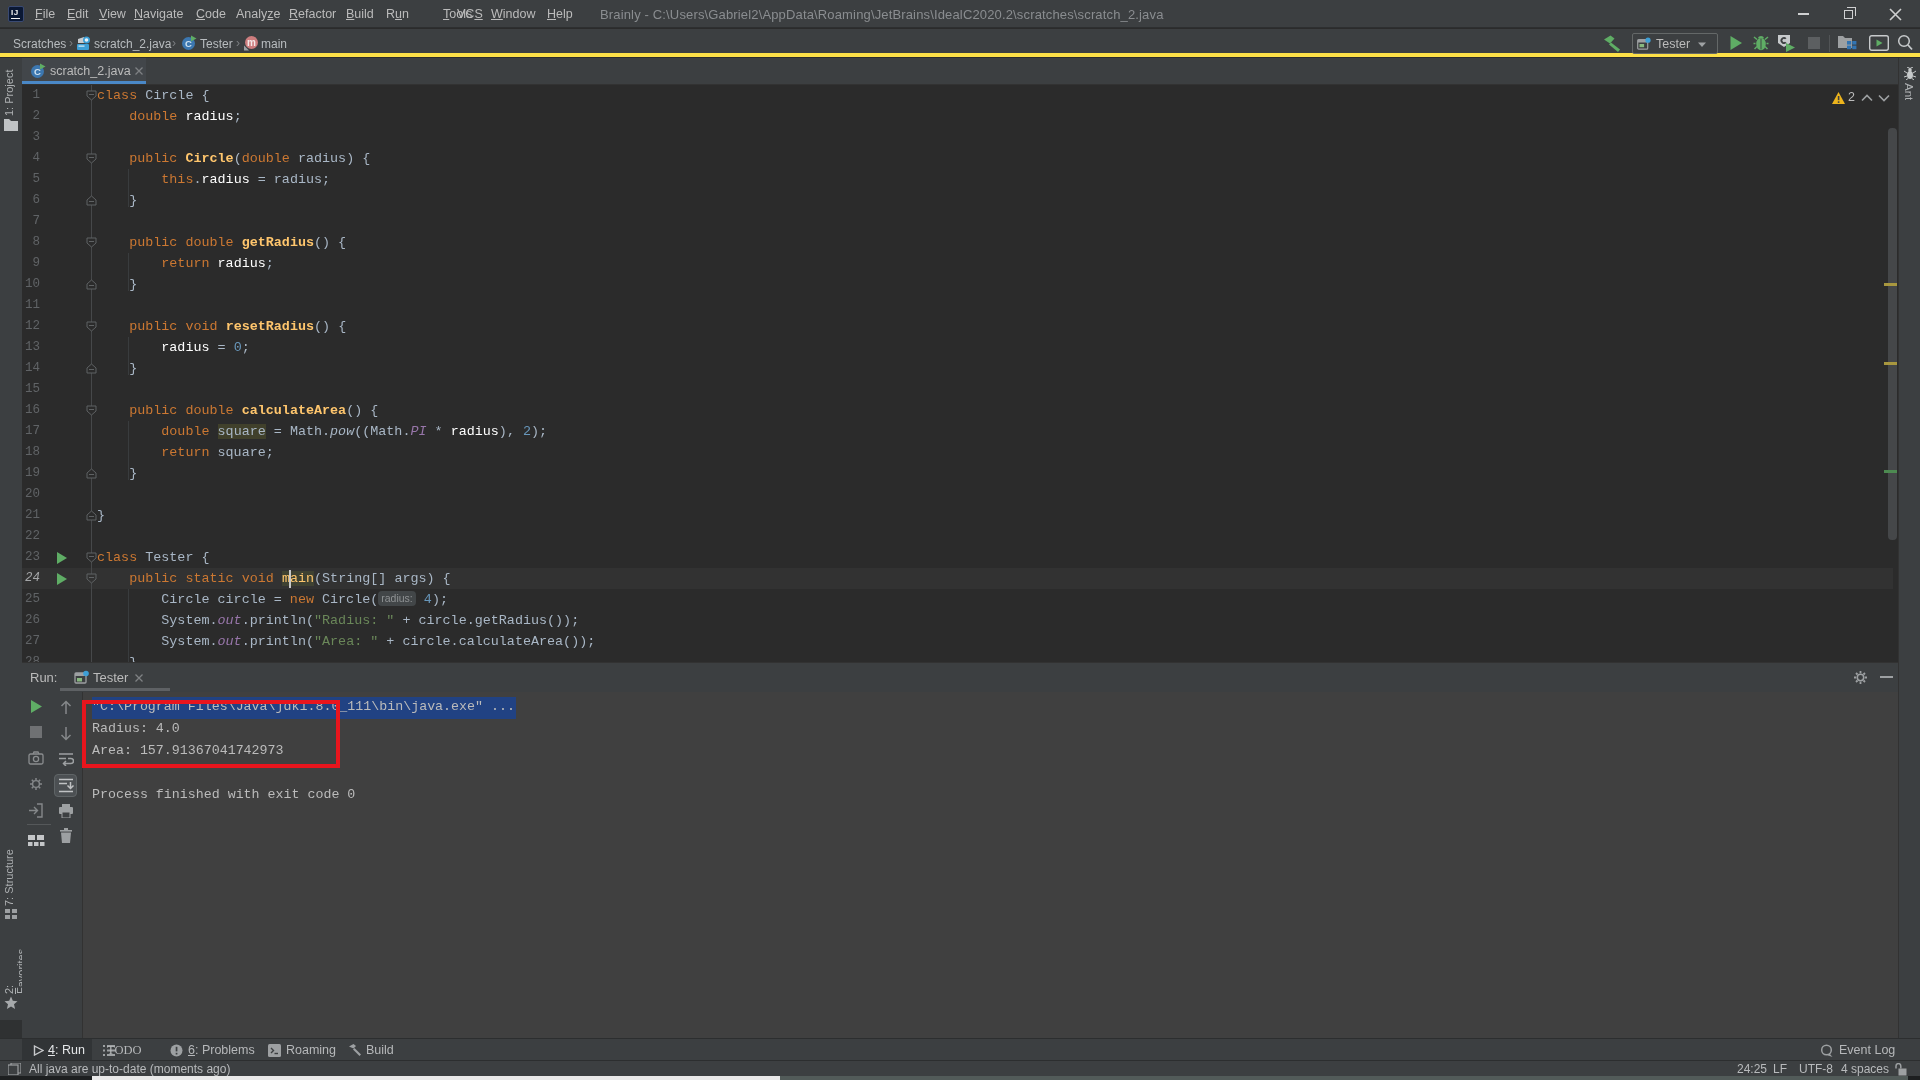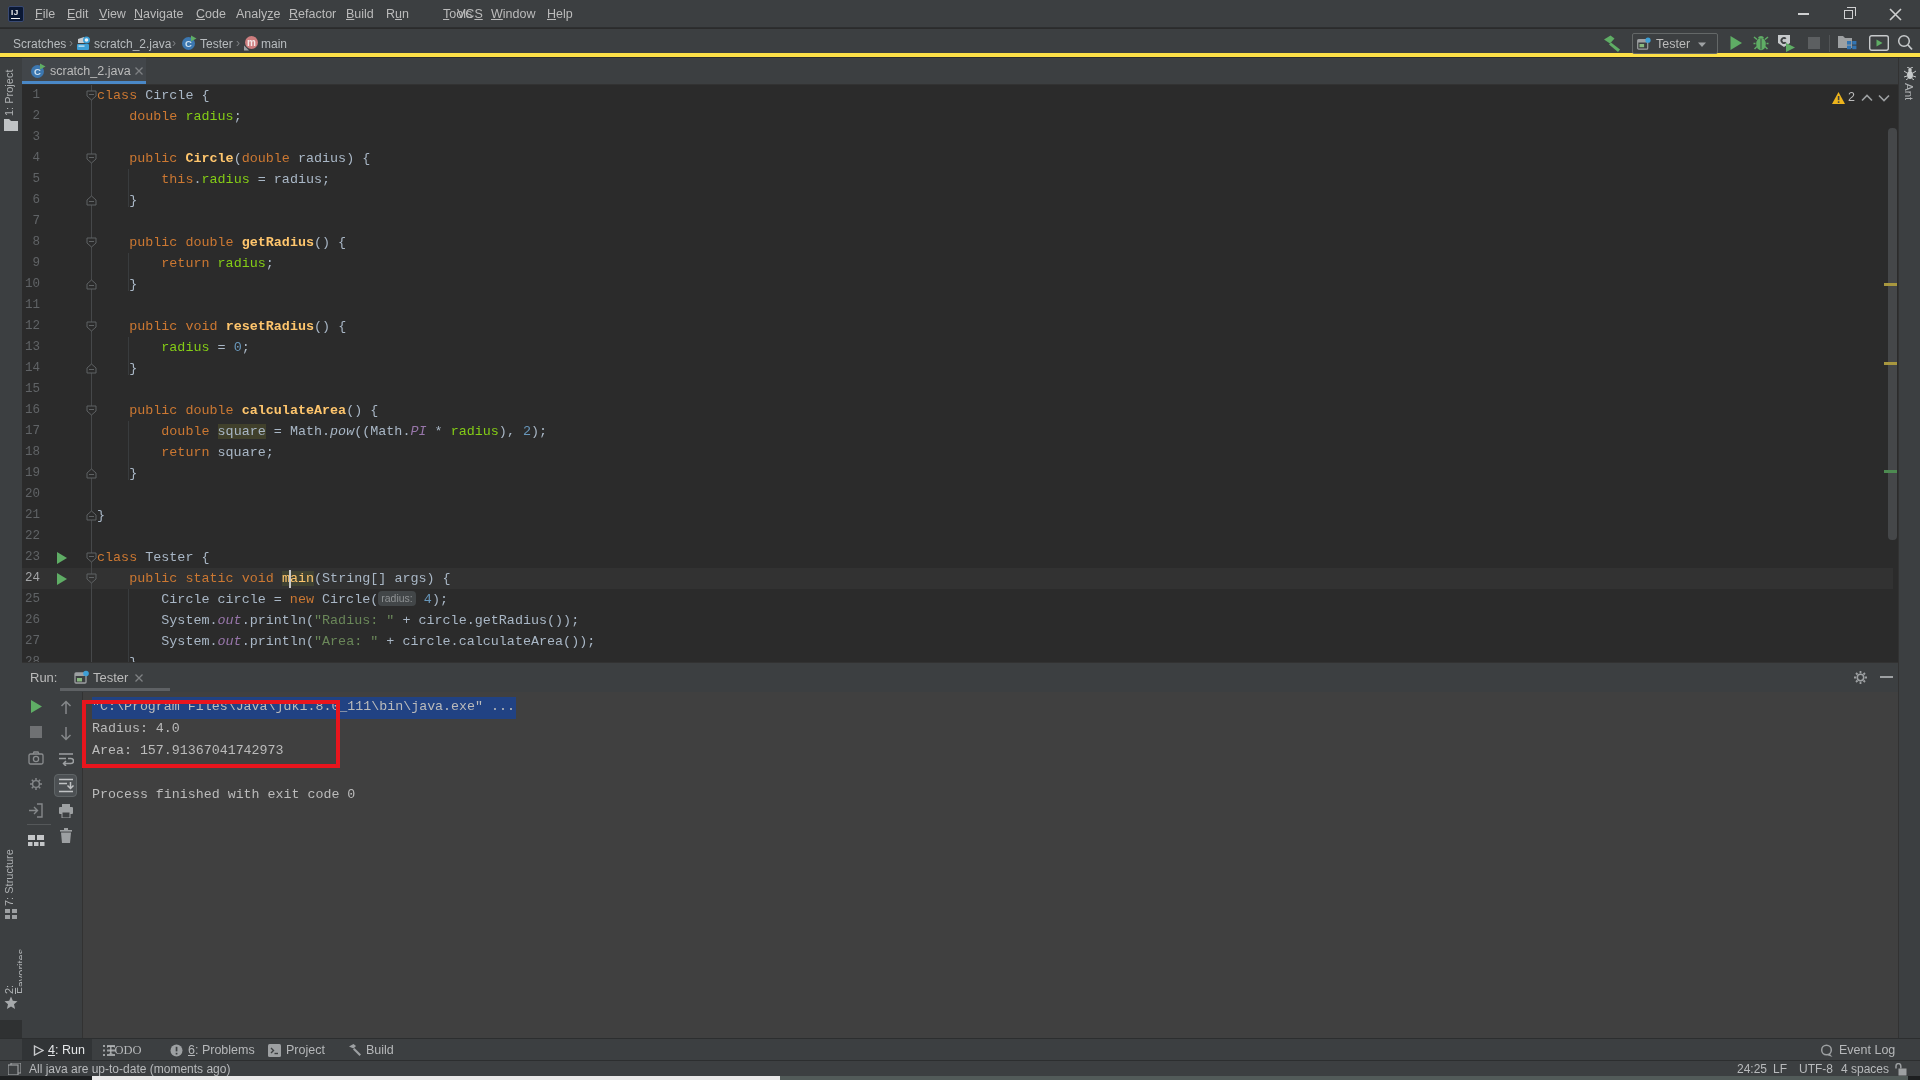--- a/index.html
+++ b/index.html
@@ -1,21 +1,21 @@
 <!DOCTYPE html>
 <html><head>
 <meta charset="utf-8">
 <style>
 * { margin:0; padding:0; box-sizing:border-box; }
 html,body { width:1920px; height:1080px; overflow:hidden; background:#2b2b2b; }
 body { position:relative; font-family:"Liberation Sans", sans-serif; }
 .abs { position:absolute; }
 
 .k { color:#cc7832; }
-.f { color:#84cc16; }
+.f { color:#ffffff; }
 .m { color:#ffc66d; font-weight:bold; }
 .n { color:#6897bb; }
 .s { color:#6a8759; }
 .it { font-style:italic;text-align:center; }
 .sf { color:#9876aa; font-style:italic; }
 .hw { background:#40402b; }
 .hw2 { background:#3f4232; color:#ffc66d; }
 #menubar { left:0; top:0; width:1920px; height:28px; background:#3c3f41; border-bottom:1px solid #2d2f30; }
 .mi { position:absolute; top:7px; font-size:12.5px; color:#bbbbbb; }
 .u { text-decoration:underline; }
@@ -63,20 +63,21 @@
   <span class="mi" style="left:134px;"><span class="u">N</span>avigate</span>
   <span class="mi" style="left:196px;"><span class="u">C</span>ode</span>
   <span class="mi" style="left:236px;">Analy<span class="u">z</span>e</span>
   <span class="mi" style="left:289px;"><span class="u">R</span>efactor</span>
   <span class="mi" style="left:346px;"><span class="u">B</span>uild</span>
   <span class="mi" style="left:386px;">R<span class="u">u</span>n</span>
   <span class="mi" style="left:419px;margin-left:24px;"><span class="u">T</span>ools</span>
   <span class="mi" style="left:457px;">VC<span class="u">S</span></span>
   <span class="mi" style="left:491px;"><span class="u">W</span>indow</span>
   <span class="mi" style="left:547px;"><span class="u">H</span>elp</span>
+  <span class="mi" style="left:600px;color:#8a8d90;font-size:13px;letter-spacing:0.15px;">Brainly - C:\Users\Gabriel2\AppData\Roaming\JetBrains\IdealC2020.2\scratches\scratch_2.java</span>
   <div class="abs" style="left:1798px;top:13px;width:11px;height:2px;background:#cfd0d1;"></div>
   <div class="abs" style="left:1844px;top:10px;width:9px;height:9px;border:1px solid #cfd0d1;"></div>
   <div class="abs" style="left:1847px;top:7px;width:9px;height:9px;border-top:1px solid #cfd0d1;border-right:1px solid #cfd0d1;"></div>
   <svg class="abs" style="left:1888px;top:7px;" width="15" height="15" viewBox="0 0 15 15">
       <path d="M2,2 L13,13 M13,2 L2,13" stroke="#cfd0d1" stroke-width="1.6"></path>
     </svg>
 </div>
 <div class="abs" id="navbar">
   <span class="bc" style="left:13px;">Scratches</span>
   <span class="sep" style="left:69px;">›</span>
@@ -214,21 +215,21 @@
 14
 15
 16
 17
 18
 19
 20
 21
 22
 23
-<span style="color:#a4a6a8;">24</span>
+<span style="color:#a4a6a8;font-style:italic;">24</span>
 25
 26
 27
 28</pre>
   <div class="ig" style="top:84px;height:38px;"></div>
   <div class="ig" style="top:168px;height:38px;"></div>
   <div class="ig" style="top:252px;height:38px;"></div>
   <div class="ig" style="top:336px;height:59px;"></div>
   <div class="ig" style="top:504px;height:73px;"></div>
   <pre id="code"><span class="k">class</span> Circle {
@@ -433,21 +434,21 @@
       <circle cx="6.5" cy="6.5" r="6" fill="#9da0a2"></circle>
       <rect x="5.7" y="2.8" width="1.7" height="4.6" fill="#3c3f41"></rect>
       <rect x="5.7" y="8.8" width="1.7" height="1.7" fill="#3c3f41"></rect>
     </svg>
   <span class="bb" style="left:188px;"><span class="u">6</span>: Problems</span>
   <svg class="abs" style="left:268px;top:5px;" width="13" height="13" viewBox="0 0 13 13">
       <rect width="13" height="13" rx="1.5" fill="#9da0a2"></rect>
       <path d="M3,4 L5.5,6.5 L3,9" stroke="#3c3f41" stroke-width="1.4" fill="none"></path>
       <path d="M6.5,9.5 H10" stroke="#3c3f41" stroke-width="1.4"></path>
     </svg>
-  <span class="bb" style="left:286px;">Project</span>
+  <span class="bb" style="left:286px;">Roaming</span>
   <svg class="abs" style="left:348px;top:4px;" width="14" height="14" viewBox="0 0 14 14">
       <path d="M1,3.5 L5.5,1 L8,3 L5.5,5.5 Z" fill="#9da0a2"></path>
       <path d="M6.5,5 L13,11.5 L11.5,13 L5,6.5 Z" fill="#9da0a2"></path>
     </svg>
   <span class="bb" style="left:366px;">Build</span>
   <svg class="abs" style="left:1820px;top:5px;" width="14" height="14" viewBox="0 0 14 14">
       <circle cx="6.5" cy="6" r="4.8" fill="none" stroke="#9da0a2" stroke-width="1.5"></circle>
       <path d="M9.5,9.5 L12.5,13 L7.5,11.2 Z" fill="#9da0a2"></path>
     </svg>
   <span class="bb" style="left:1839px;">Event Log</span>

